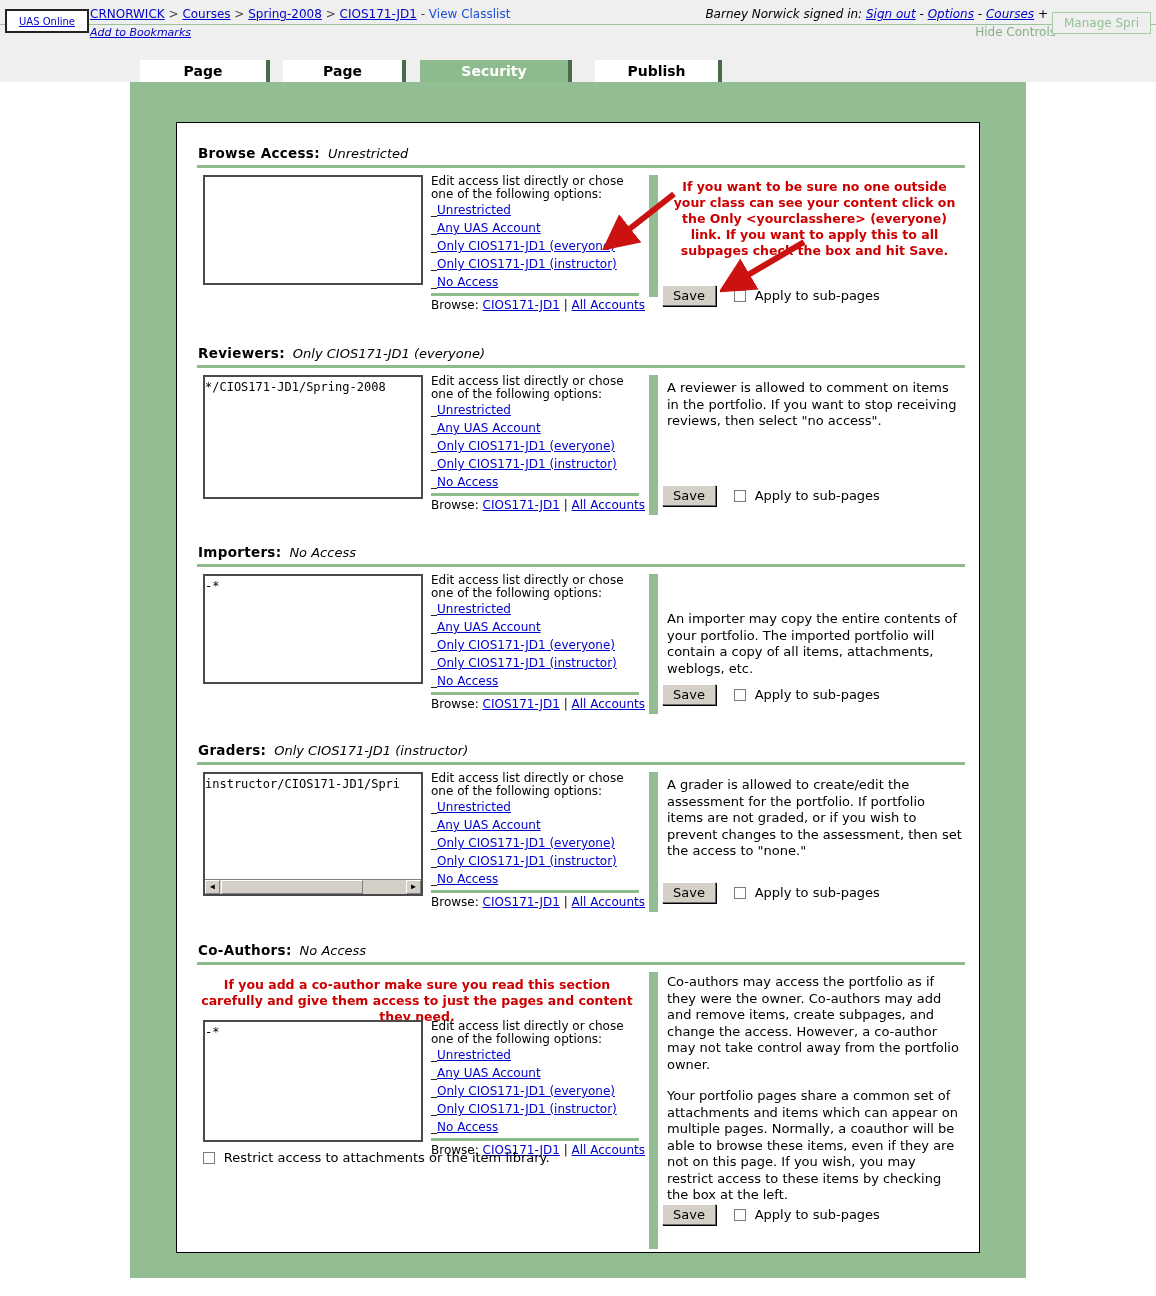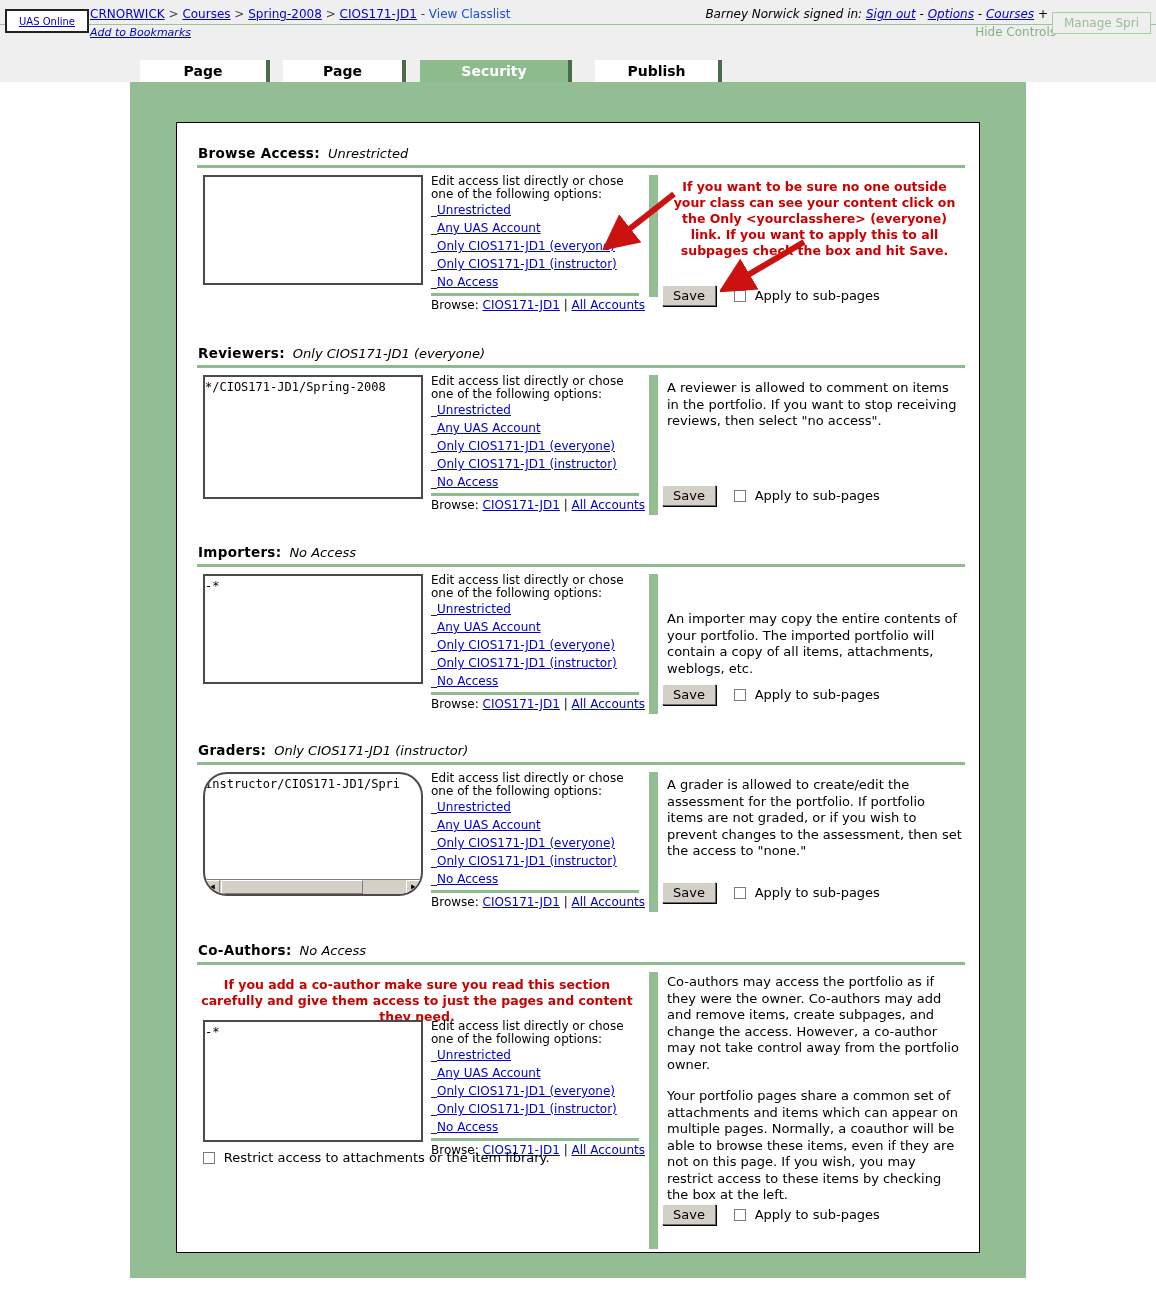--- a/index.html
+++ b/index.html
@@ -462,21 +462,21 @@
         </div>
       </div>
     </div>
 
     <div class="section" style="top:619px;">
       <div class="sec-head">
         <span class="label">Graders:</span><span class="value">Only CIOS171-JD1 (instructor)</span>
       </div>
       <div class="sec-rule"></div>
       <div class="sec-body" style="height:140px;">
-        <div class="acl-box withbar" style="height:124px;border-radius:24px;">
+        <div class="acl-box withbar" style="height:124px;">
           <span>instructor/CIOS171-JD1/Spri</span>
           <div class="hscroll">
             <div class="arrow left">◀</div>
             <div class="thumb"></div>
             <div class="arrow right">▶</div>
           </div>
         </div>
         <div class="opts">
           <div class="intro">Edit access list directly or chose one of the following options:</div>
           <ul>

